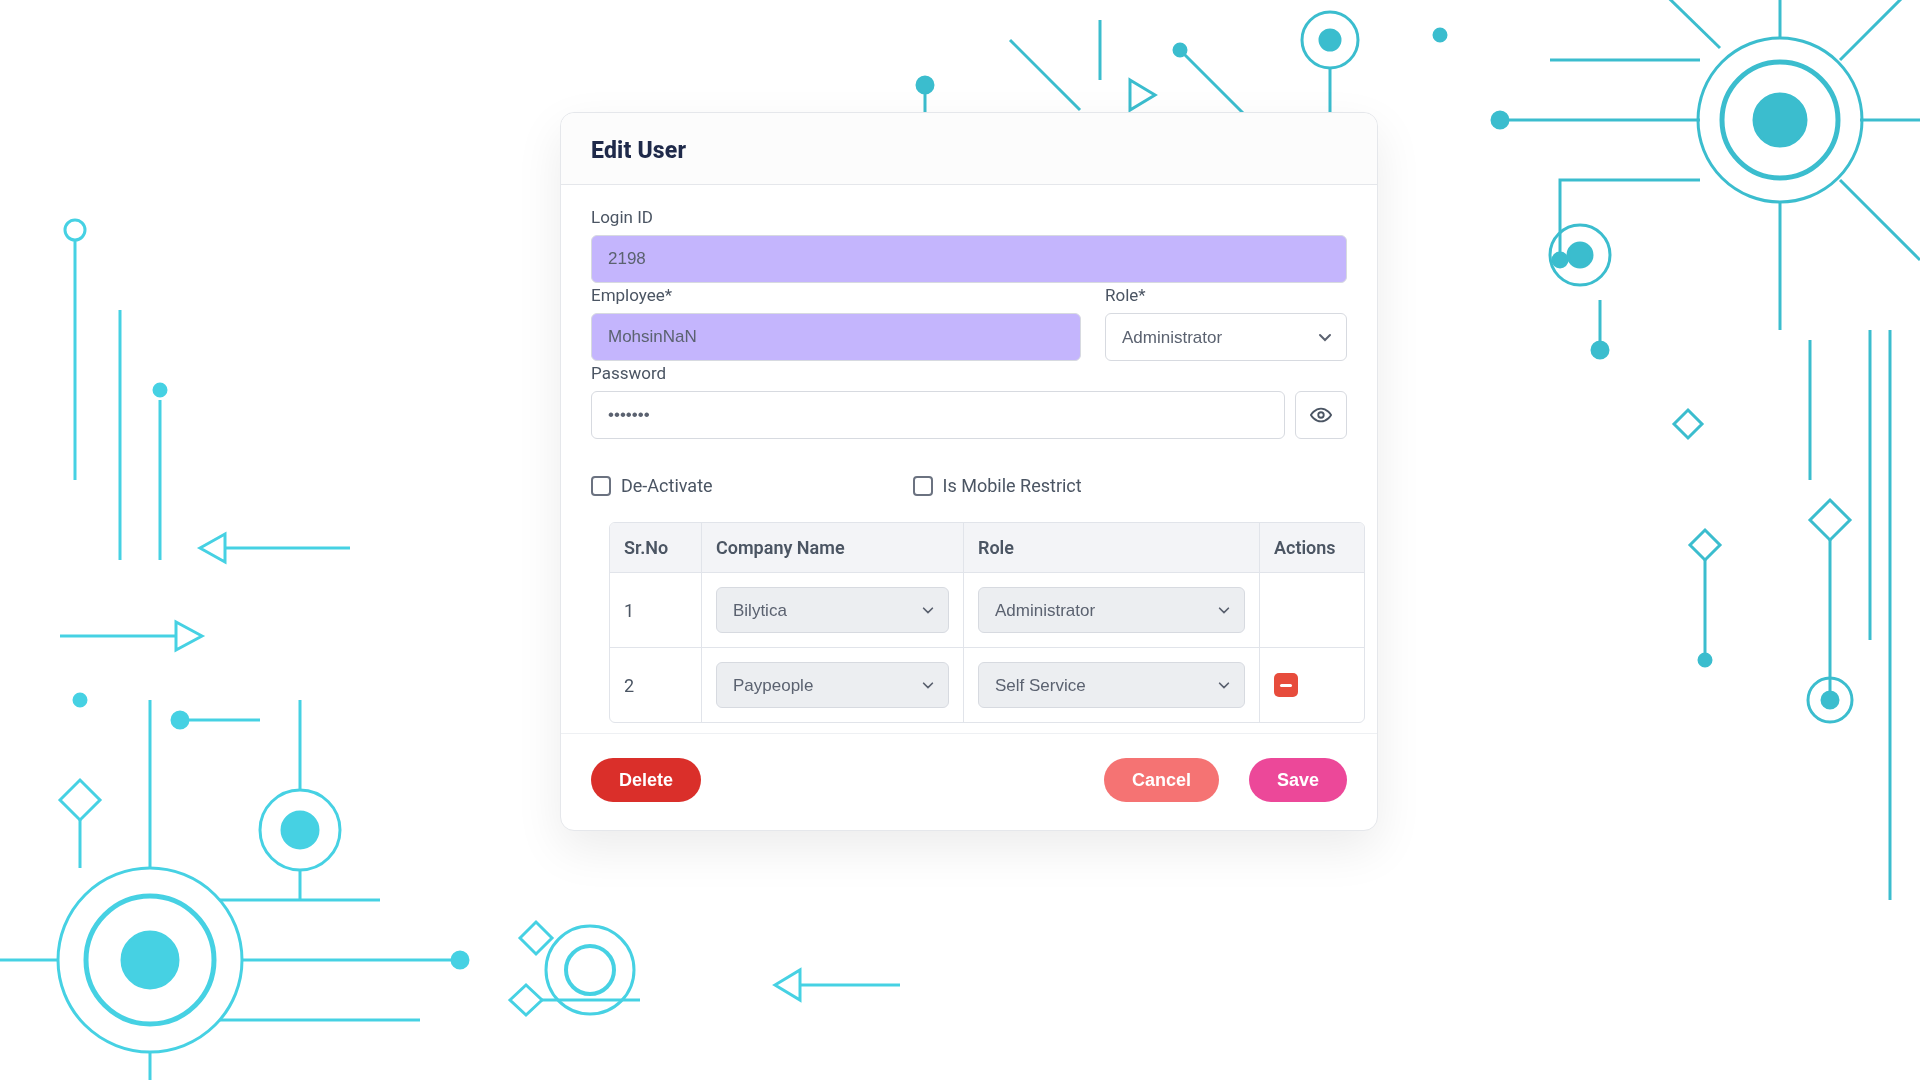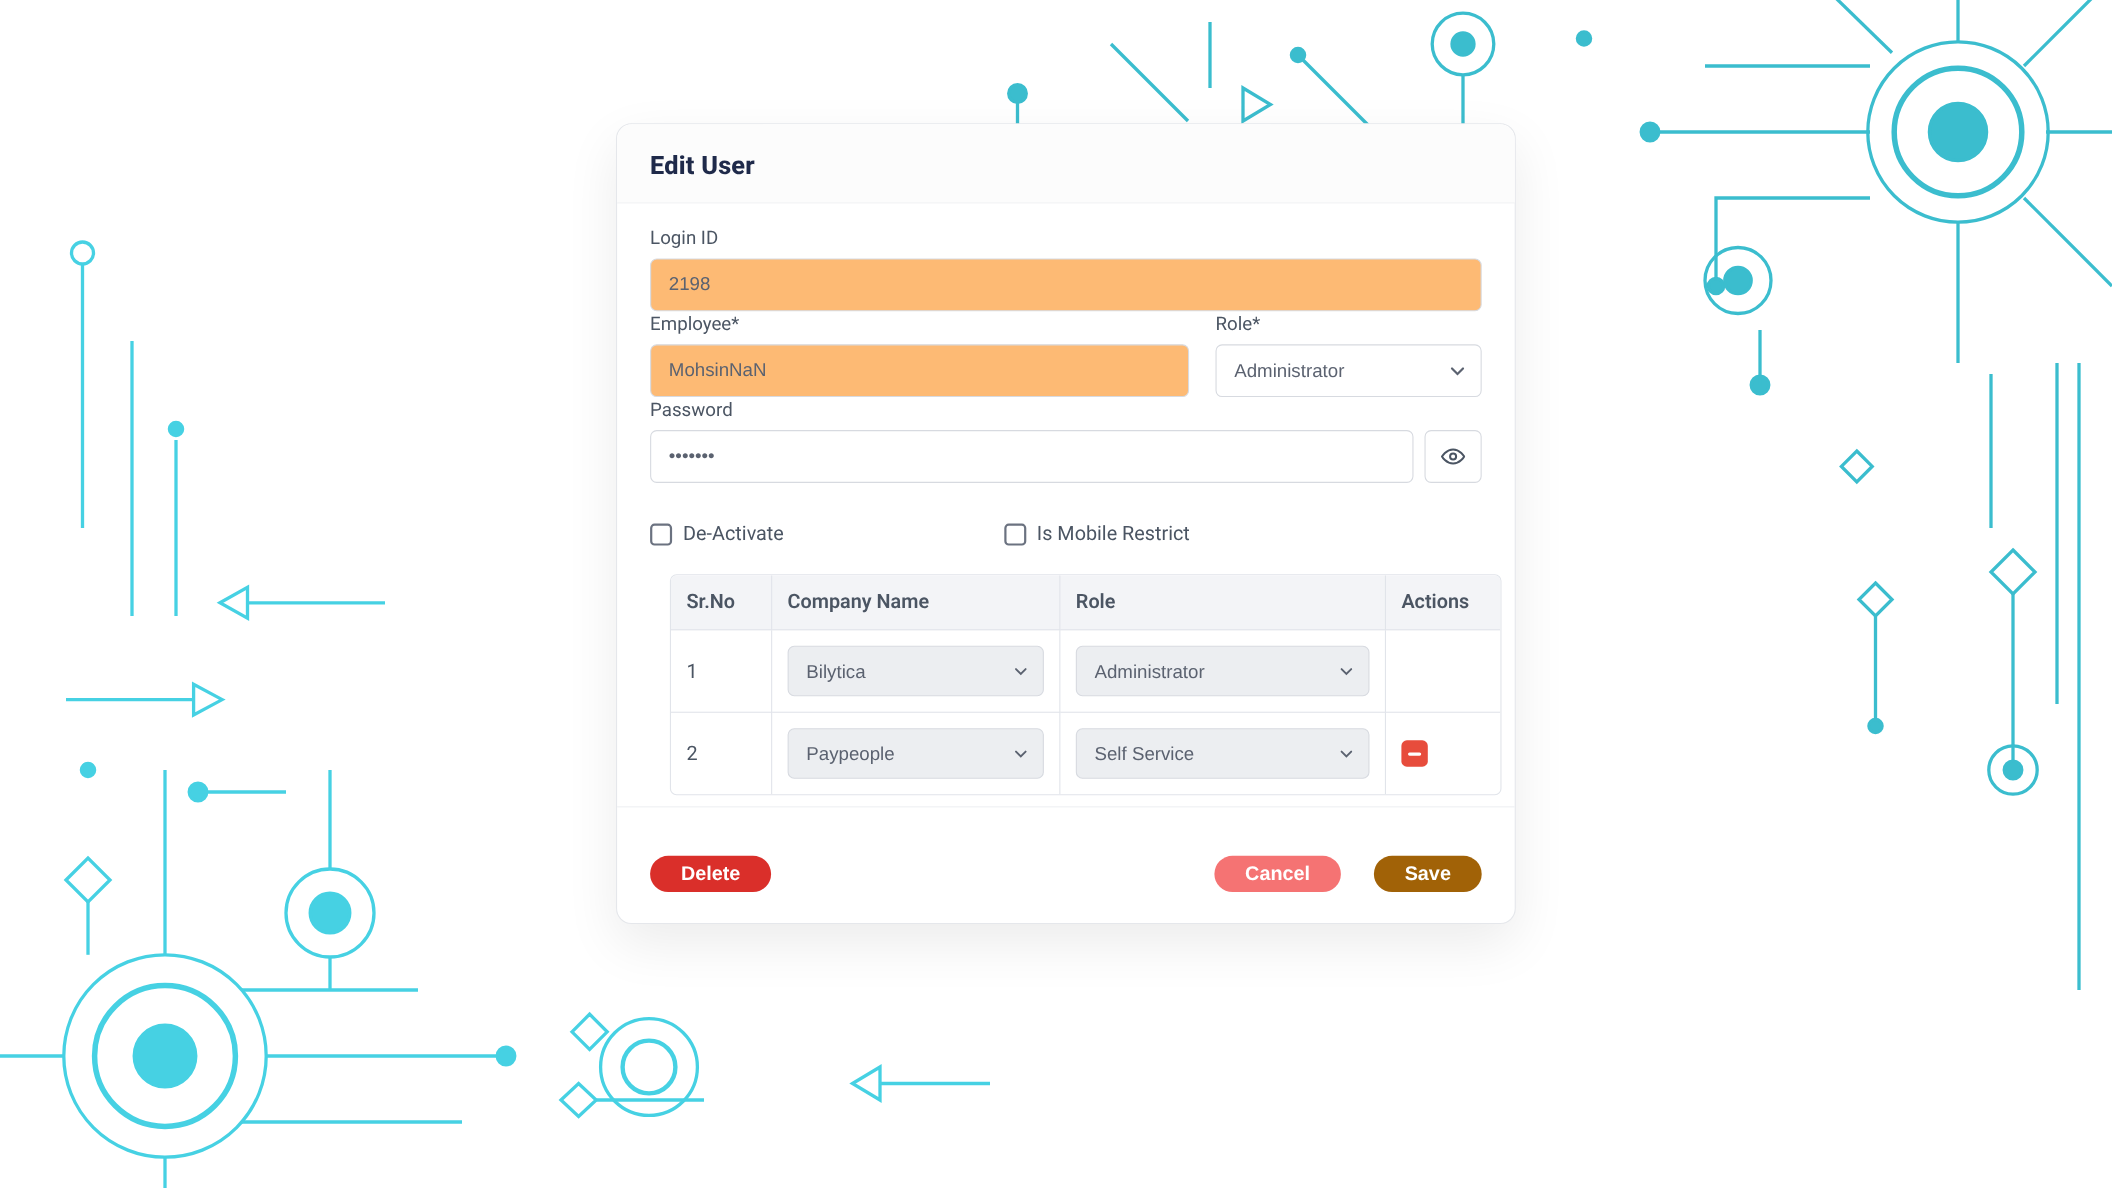--- a/index.html
+++ b/index.html
@@ -21,21 +21,21 @@
     background: #fcfcfc;
     border-radius: 14px 14px 0 0;
   }
   .modal-title { font-size: 23px; font-weight: 800; color: #1f2a4a; letter-spacing: 0.2px; }
   .modal-body { padding: 22px 30px 10px 30px; }
   
   .field { margin-bottom: 2px; }
   .field-label { font-size: 17px; color: #4b5563; margin-bottom: 8px; display: block; }
   .input, .select {
     width: 100%; height: 48px; border: 1px solid #d7dae0; border-radius: 6px;
-    background: #fdba74; padding: 0 16px; font-size: 17px; color: #5b6270;
+    background: #c4b5fd; padding: 0 16px; font-size: 17px; color: #5b6270;
     appearance: none;
   }
   .select-wrap { position: relative; }
   .select-wrap .chev { position: absolute; right: 14px; top: 50%; transform: translateY(-50%); color: #5b6270; pointer-events: none; }
   .input.white { background: #ffffff; }
   .select.white { background: #ffffff; }
   
   .row { display: flex; gap: 24px; }
   .col { flex: 1; }
   .col.small { flex: 0 0 242px; }
@@ -58,24 +58,24 @@
   .c-comp { flex: 0 0 262px; }
   .c-role { flex: 0 0 296px; }
   .c-act  { flex: 1; }
   .table .select { height: 46px; background: #eceef1; font-size: 17px; }
   
   .remove-btn { width: 24px; height: 24px; border-radius: 5px; background: #e74c3c; display: flex; align-items: center; justify-content: center; color: #fff; cursor: pointer; }
   .remove-btn span { display:block; width: 12px; height: 3px; background:#fff; border-radius:2px; }
   
   .modal-footer { display: flex; justify-content: space-between; align-items: center; padding: 24px 30px 28px 30px; border-top: 1px solid #eef0f3; }
   .footer-right { display: flex; gap: 30px; }
-  .btn { height: 33px; padding: 0 28px; border: none; border-radius: 999px; font-size: 18px; font-weight: 600; cursor: pointer; color: #fff; margin-top: 20px; }
+  .btn { height: 44px; padding: 0 28px; border: none; border-radius: 999px; font-size: 18px; font-weight: 600; cursor: pointer; color: #fff; }
   .btn.red   { background: #da2f2a; }
   .btn.coral { background: #f57373; }
-  .btn.indigo{ background: #a16207; text-align: right; }
+  .btn.indigo{ background: #ec4899; text-align: right; }
   
   svg { display: block; }
 </style>
 </head>
 <body>
 
 <div class="bg-decor">
 <svg width="1920" height="1080" viewBox="0 0 1920 1080" xmlns="http://www.w3.org/2000/svg">
   <g stroke="#26b6c9" stroke-width="3" fill="none" opacity="0.9">
 

